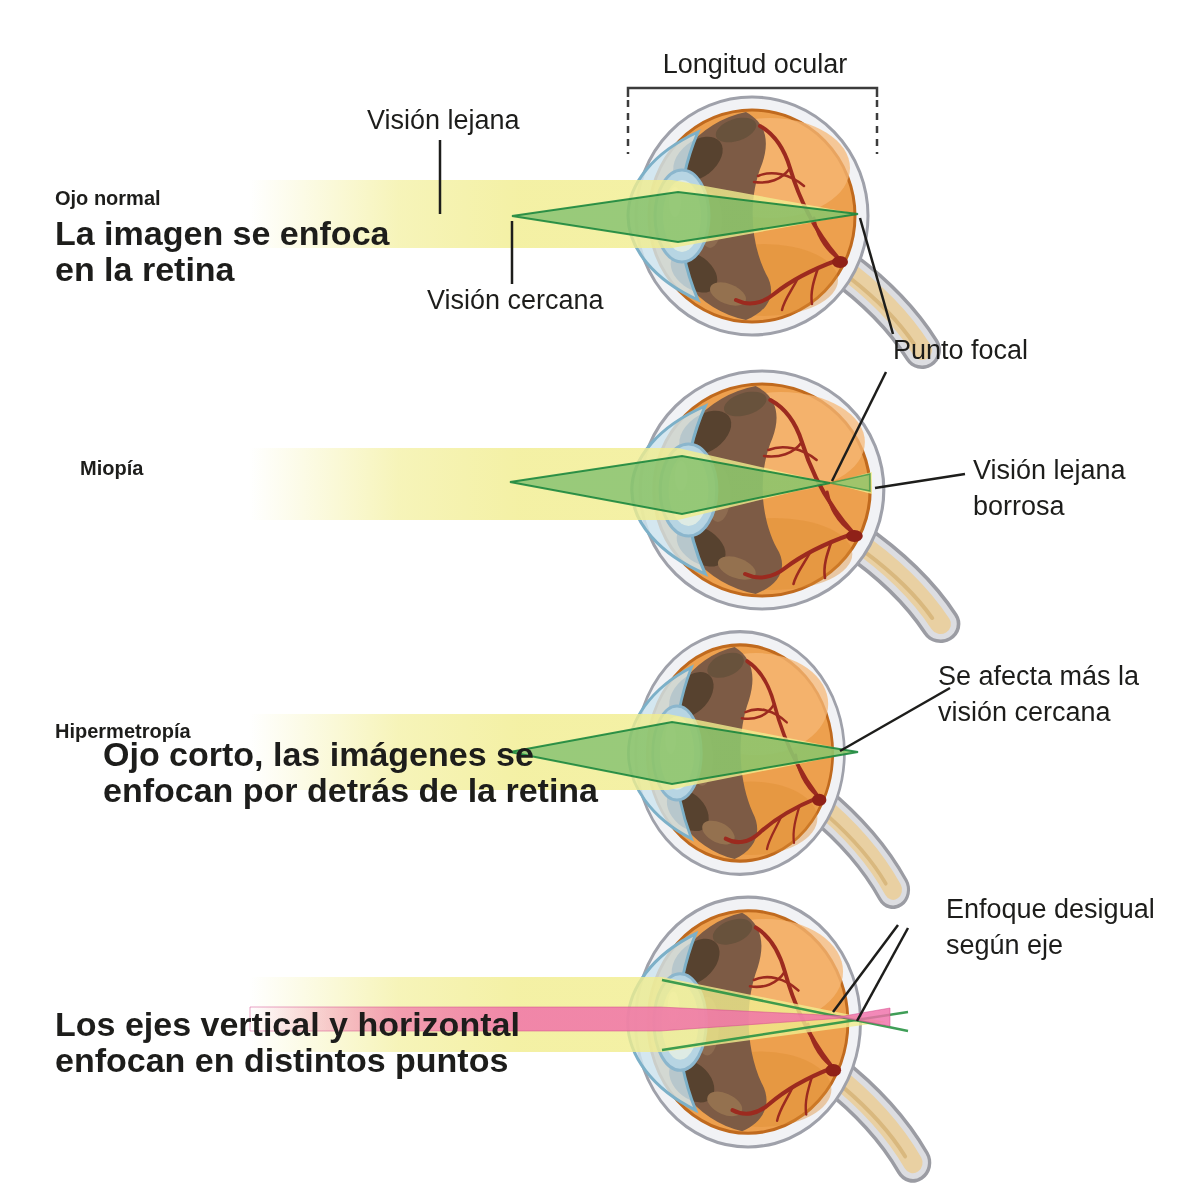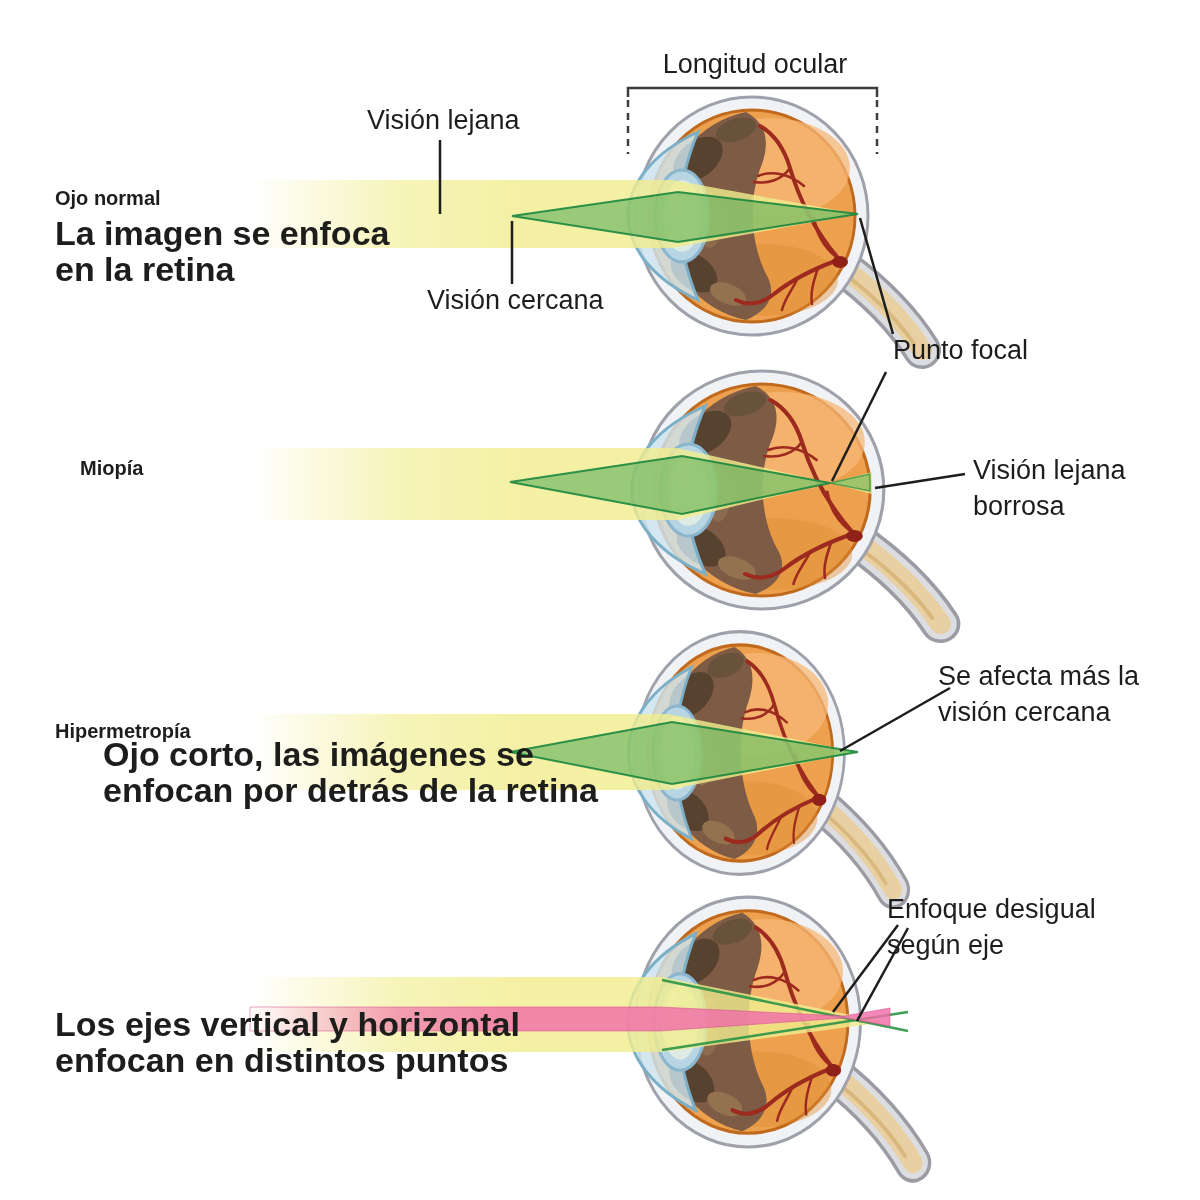--- a/index.html
+++ b/index.html
@@ -140,18 +140,18 @@
   <div class="txt label" style="left:427px;top:282px;">Visión cercana</div>
   <div class="txt label" style="left:893px;top:332px;">Punto focal</div>
   <div class="txt label" style="left:973px;top:452px;">
     <div>Visión lejana</div>
     <div>borrosa</div>
   </div>
   <div class="txt label" style="left:938px;top:658px;">
     <div>Se afecta más la</div>
     <div>visión cercana</div>
   </div>
-  <div class="txt label" style="left:887px;top:891px;">
+  <div class="txt label" style="left:946px;top:891px;">
     <div>Enfoque desigual</div>
     <div>según eje</div>
   </div>
 
 </div>
 
 </body></html>

